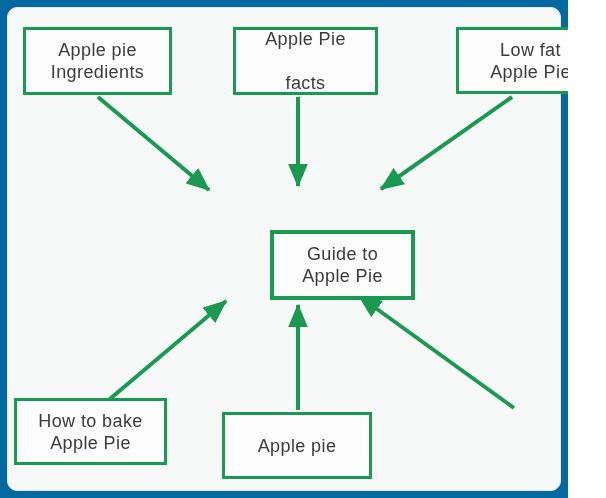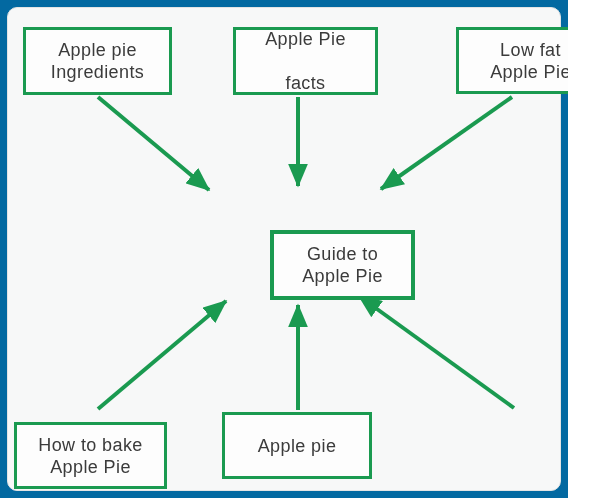--- a/index.html
+++ b/index.html
@@ -93,21 +93,21 @@
     </div>
   </div>
 
   <div class="node center-node" style="left:225px; top:230px; width:145px; height:70px;margin-left:45px;">
     <div>
       <span>Guide to</span><br>
       <span>Apple Pie</span>
     </div>
   </div>
 
-  <div class="node" style="left:14px; top:422px; width:153px; height:67px;">
+  <div class="node" style="left:14px; top:398px; width:153px; height:67px;">
     <div>
       <span>How to bake</span><br>
       <span>Apple Pie</span>
     </div>
   </div>
 
   <div class="node" style="left:222px; top:412px; width:150px; height:67px;">
     <div>
       <span>Apple pie</span><br>
     </div>

